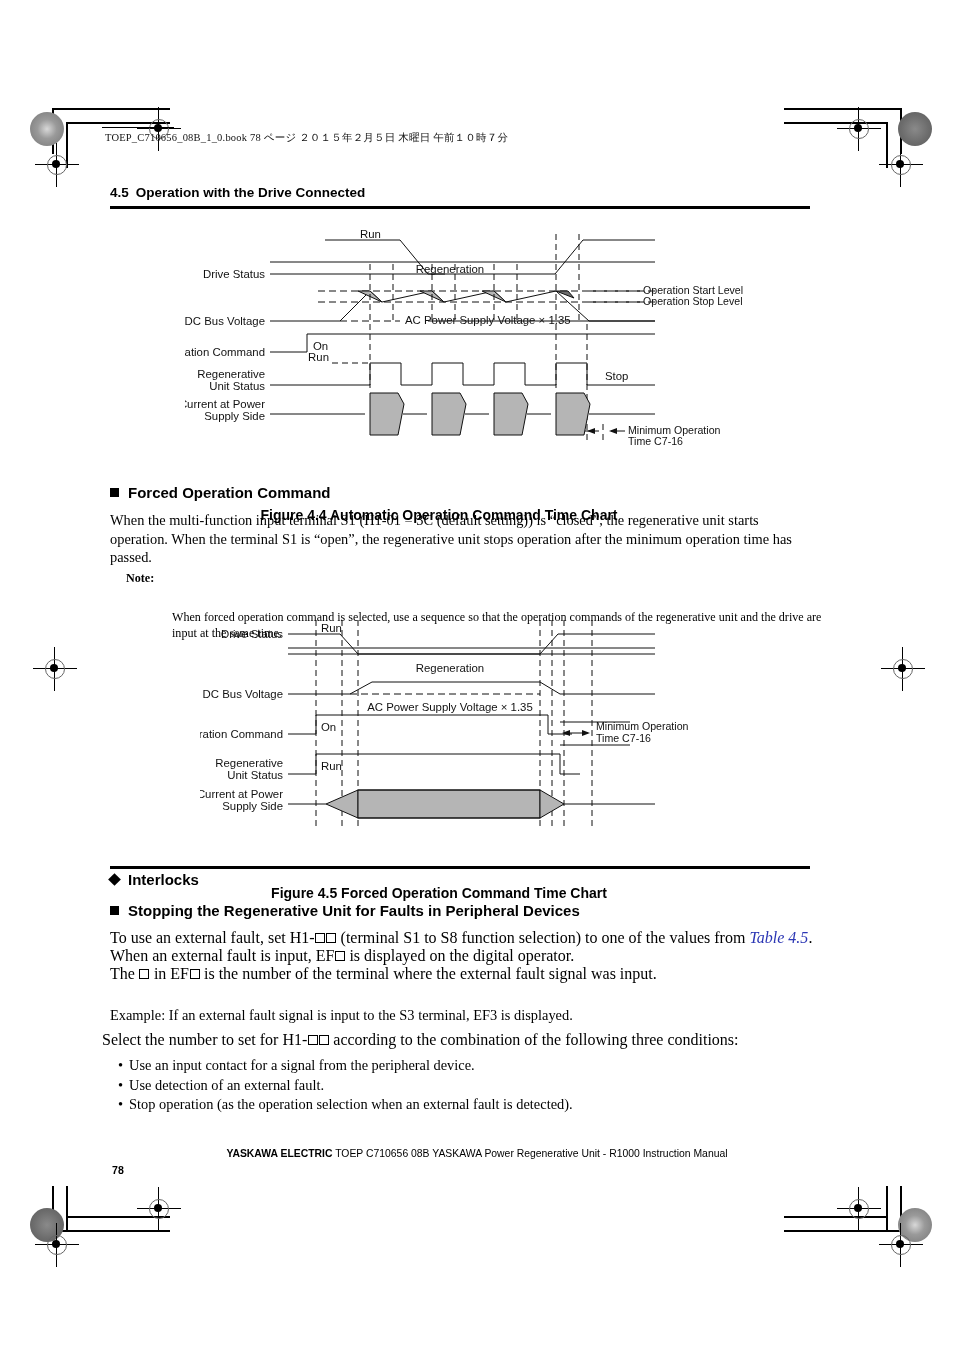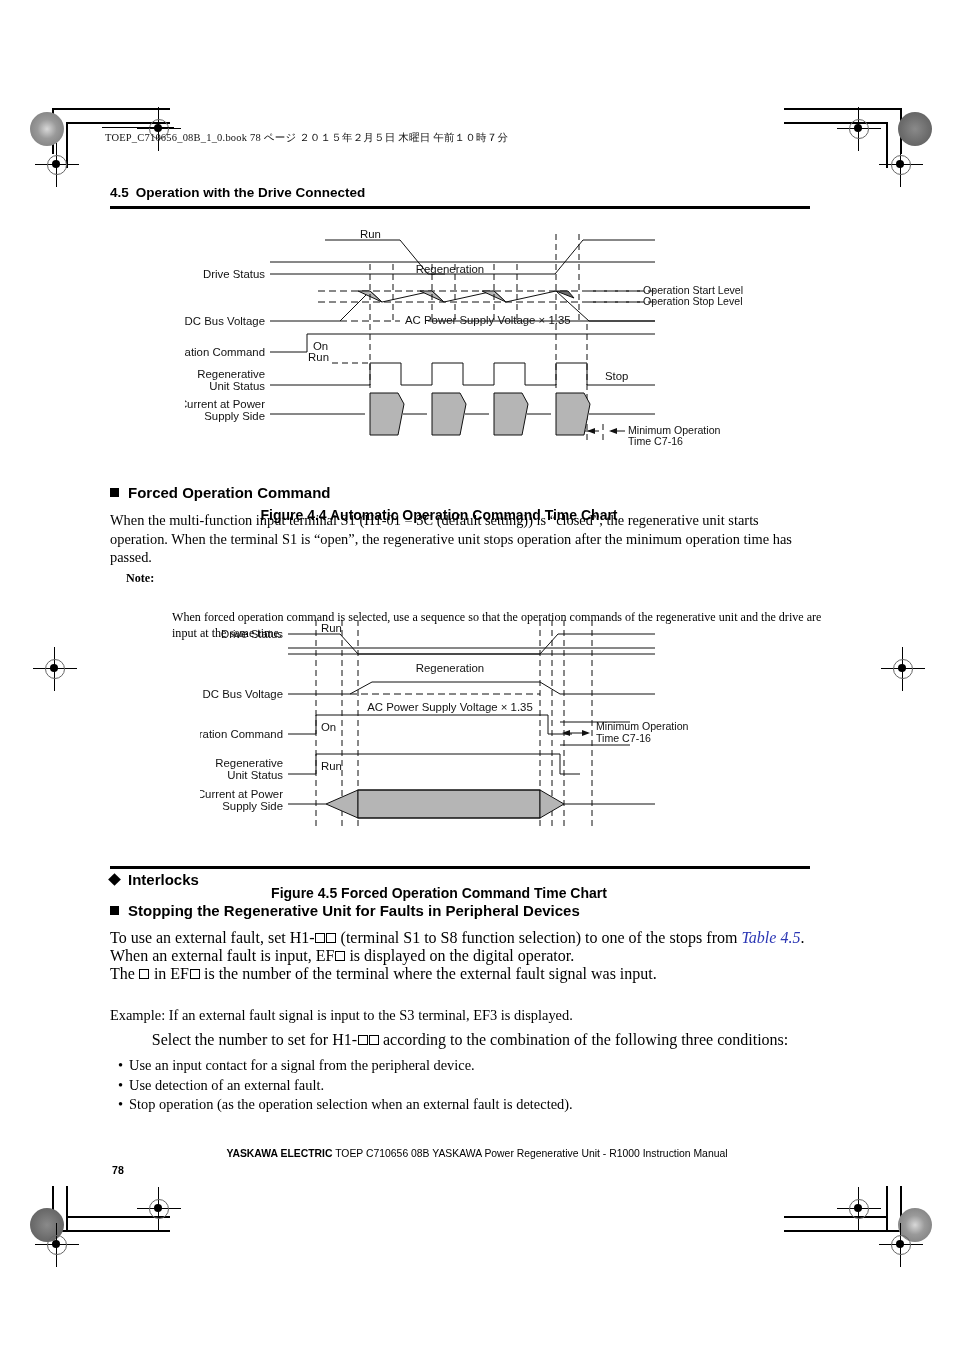--- a/index.html
+++ b/index.html
@@ -382,33 +382,33 @@
   <h3 class="h-dia" style="left:110px;top:871px;">
     <span class="dia"></span><span>Interlocks</span>
   </h3>
 
   <h3 class="h-blk" style="left:110px;top:902px;">
     <span class="bullet"></span><span>Stopping the Regenerative Unit for Faults in Peripheral Devices</span>
   </h3>
 
   <div class="body" style="position:absolute;left:110px;top:929px;width:720px;">
     <div>
-      <span>To use an external fault, set H1-</span><span class="sq"></span><span class="sq"></span><span> (terminal S1 to S8 function selection) to one of the stops from </span><span class="link">Table 4.5</span><span>.</span>
+      <span>To use an external fault, set H1-</span><span class="sq"></span><span class="sq"></span><span> (terminal S1 to S8 function selection) to one of the values from </span><span class="link">Table 4.5</span><span>.</span>
     </div>
     <div>
       <span>When an external fault is input, EF</span><span class="sq"></span><span> is displayed on the digital operator.</span>
     </div>
     <div>
       <span>The </span><span class="sq"></span><span> in EF</span><span class="sq"></span><span> is the number of the terminal where the external fault signal was input.</span>
     </div>
   </div>
 
   <p class="body" style="left:110px;top:1006px;">Example: If an external fault signal is input to the S3 terminal, EF3 is displayed.</p>
 
-  <div class="body" style="position:absolute;left:110px;top:1031px;width:720px;text-align:center;">
+  <div class="body" style="position:absolute;left:102px;top:1031px;width:720px;">
     <span>Select the number to set for H1-</span><span class="sq"></span><span class="sq"></span><span> according to the combination of the following three conditions:</span>
   </div>
 
   <div class="bullets" style="left:118px;top:1056px;">
     <div><span class="dot">•</span><span>Use an input contact for a signal from the peripheral device.</span></div>
     <div><span class="dot">•</span><span>Use detection of an external fault.</span></div>
     <div><span class="dot">•</span><span>Stop operation (as the operation selection when an external fault is detected).</span></div>
   </div>
 
   <div class="footer">

